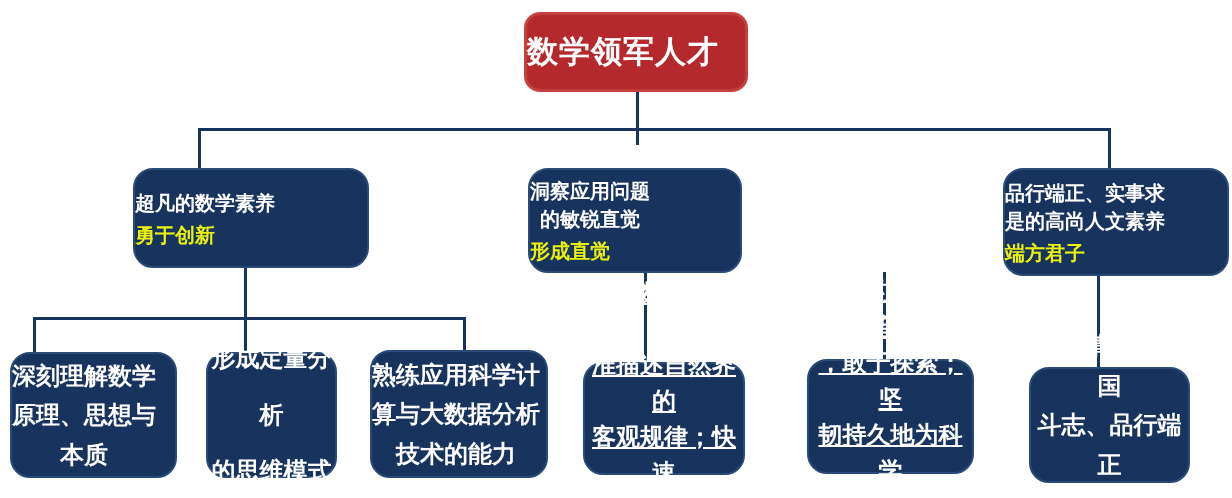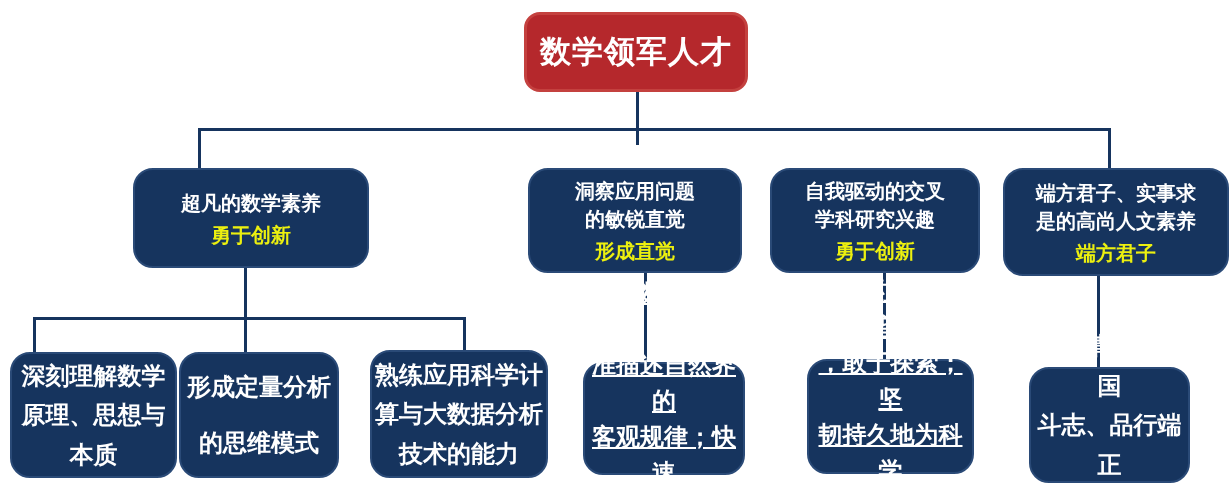--- a/index.html
+++ b/index.html
@@ -9,21 +9,21 @@
     height: 498px;
     background: #ffffff;
     font-family: "Liberation Sans", "DejaVu Sans", sans-serif;
     overflow: hidden;
   }
   .node {
     position: absolute;
     box-sizing: border-box;
     display: flex;
     flex-direction: column;
-    align-items: center;
+    align-items: flex-start;
     justify-content: center;
     text-align: center;
     color: #ffffff;
     font-weight: bold;
   }
   .root {
     background: #b5282c;
     border: 3px solid #c4413f;
     border-radius: 16px;
     font-size: 31px;
@@ -75,39 +75,34 @@
     <div class="branch-label">超凡的数学素养</div>
     <div class="branch-keyword">勇于创新</div>
   </div>
 
   <div class="node branch" style="left:528px; top:168px; width:214px; height:105px">
     <div class="branch-label">洞察应用问题
 的敏锐直觉</div>
     <div class="branch-keyword">形成直觉</div>
   </div>
 
-  <div class="node branch" style="left:770px; top:168px; width:210px; height:105px">
-    <div class="branch-label">自我驱动的交叉
-学科研究兴趣</div>
-    <div class="branch-keyword">勇于创新</div>
-  </div>
 
   <div class="node branch" style="left:1003px; top:168px; width:226px; height:108px">
-    <div class="branch-label">端方君子、实事求
+    <div class="branch-label">品行端正、实事求
 是的高尚人文素养</div>
     <div class="branch-keyword">端方君子</div>
   </div>
 
   <div class="node leaf lh-mid" style="left:10px; top:352px; width:167px; height:126px">
     <div class="leaf-text">深刻理解数学
 原理、思想与
 本质</div>
   </div>
 
-  <div class="node leaf lh-tall" style="left:179px; top:352px; width:160px; height:126px">
+  <div class="node leaf lh-tall" style="left:206px; top:352px; width:131px; height:126px">
     <div class="leaf-text">形成定量分析
 的思维模式</div>
   </div>
 
   <div class="node leaf lh-mid" style="left:370px; top:350px; width:178px; height:128px">
     <div class="leaf-text">熟练应用科学计
 算与大数据分析
 技术的能力</div>
   </div>
 

